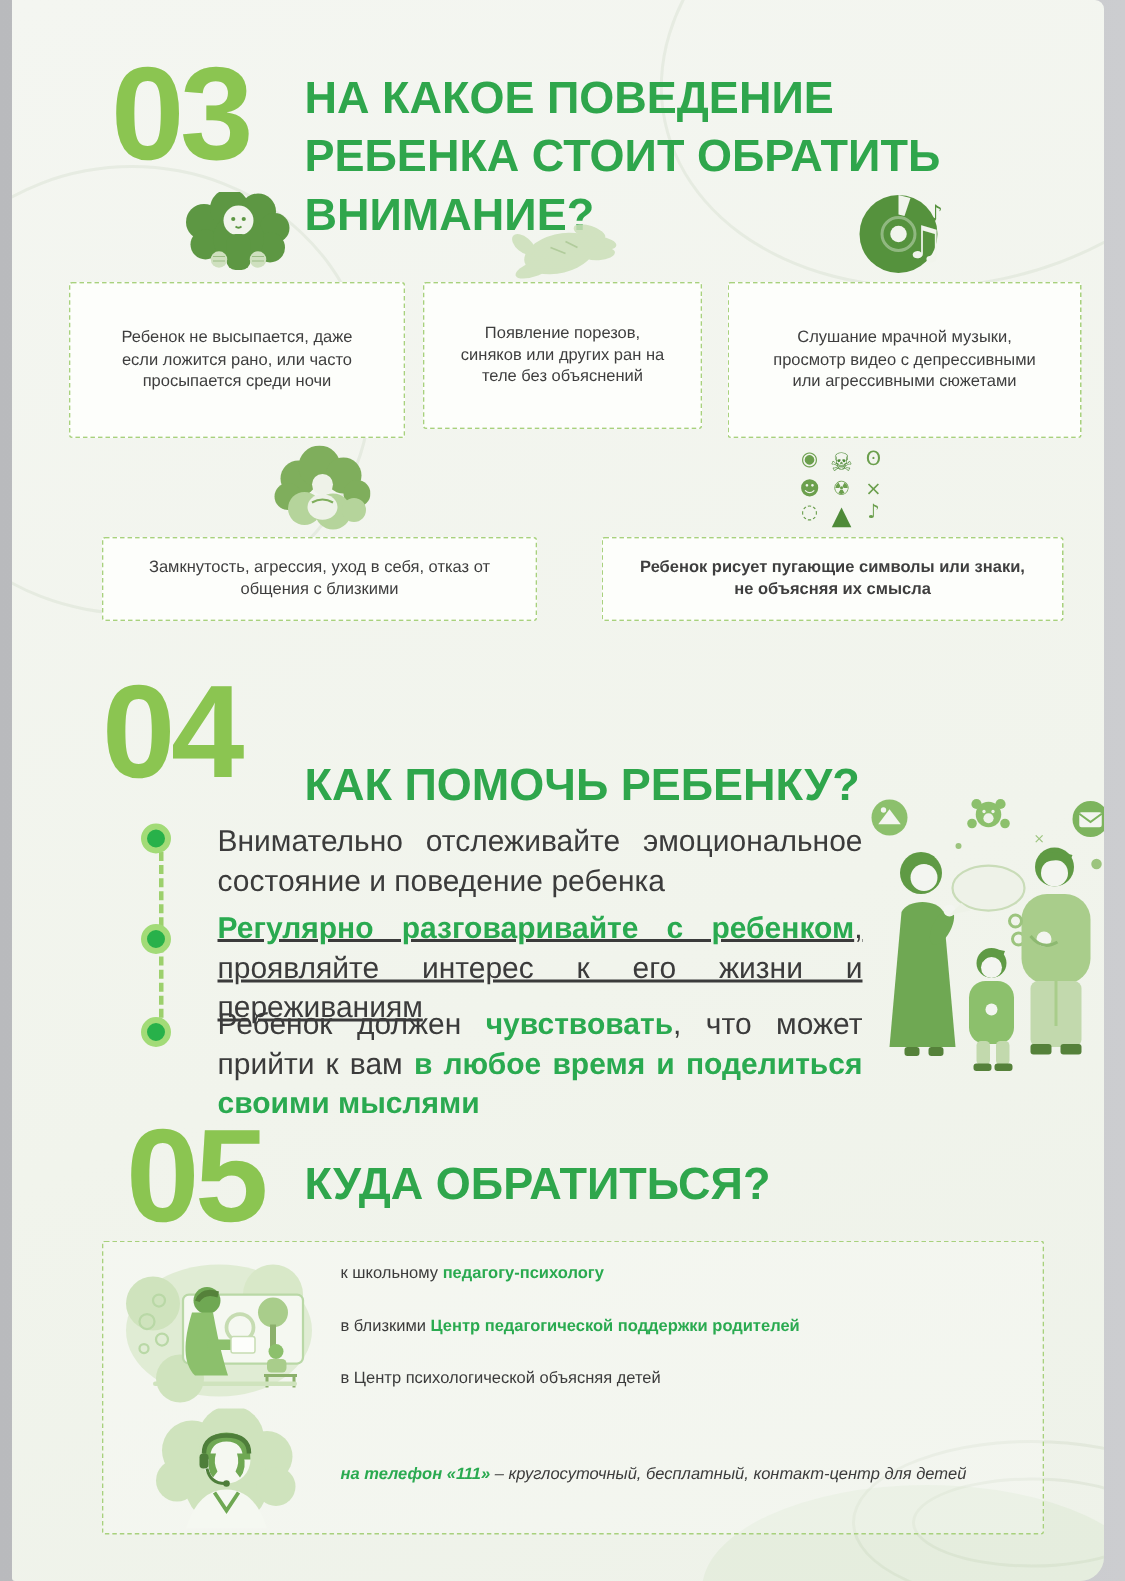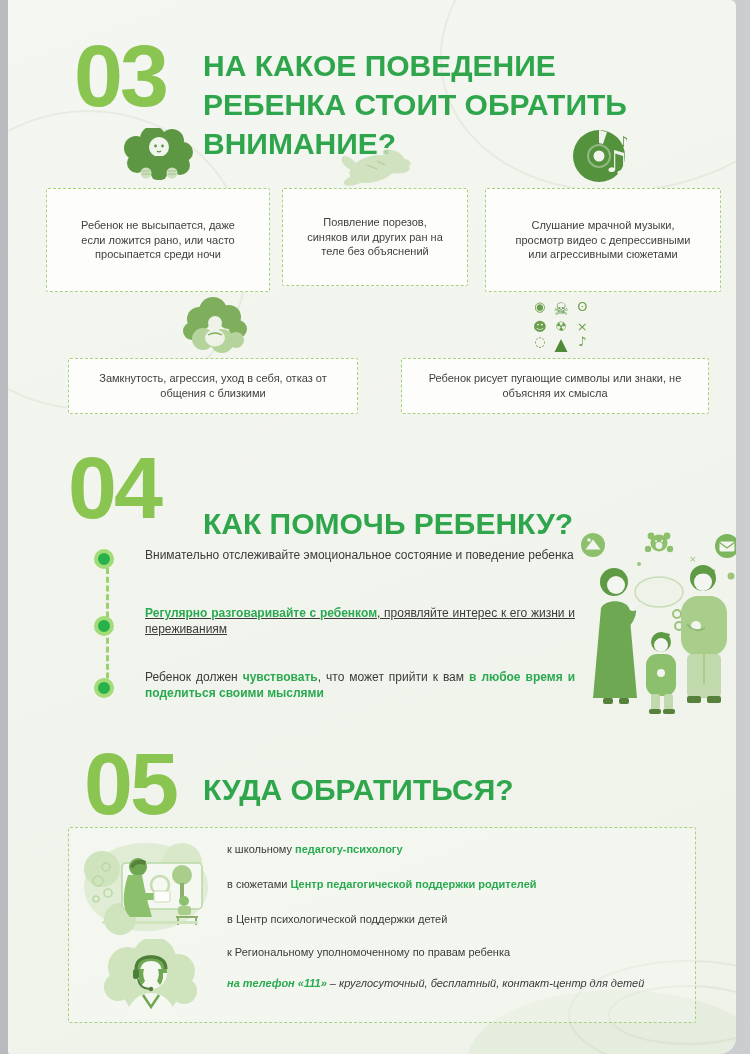--- a/index.html
+++ b/index.html
@@ -39,21 +39,21 @@
   .glyph-grid { display:grid; grid-template-columns:repeat(3,1fr); gap:1px 6px; text-align:center; }
   .glyph-grid span { font-size:13px; color:#6b9f4d; line-height:1.1; font-family:"DejaVu Sans",sans-serif; }
   .glyph-grid span.big { font-size:17px; color:#4e8a38; }
 
   
   .tl-line { position:absolute; left:98px; top:568px; height:128px; border-left:3px dashed #9cd06c; }
   .tl-dot  {
     position:absolute; left:86px; width:20px; height:20px; border-radius:50%;
     background:#28b14a; border:4px solid #a2db77;
   }
-  .bullet { position:absolute; left:137px; width:430px; font-size:12px; color:#3b3b3b; line-height:1.33; }
+  .bullet { position:absolute; left:137px; width:430px; font-size:20px; color:#3b3b3b; line-height:1.33; }
   .bullet.justify { text-align:justify; }
   .g { color:#2aaa50; font-weight:700; }
 
   
   .contact-box {
     position:absolute; left:60px; top:827px; width:628px; height:196px;
     border:1.5px dashed #a8d17d; border-radius:2px; background:rgba(255,255,255,0.25);
   }
   .contact-line { position:absolute; left:158px; width:458px; font-size:11px; color:#3b3b3b; line-height:1.3; }
   .contact-line.justify { text-align:justify;font-style:italic; }
@@ -157,21 +157,21 @@
       <span>×</span>
       <span>◌</span>
       <span class="big">▲</span>
       <span>♪</span>
     </div>
   </div>
 
   <div class="sign-box" style="left:60px; top:358px; width:290px; height:56px;">
     <span>Замкнутость, агрессия, уход в себя, отказ от общения с близкими</span>
   </div>
-  <div class="sign-box" style="left:393px; top:358px; width:308px; height:56px;">
+  <div class="sign-box" style="left:393px; top:358px; width:308px; height:56px;font-weight:bold;">
     <span>Ребенок рисует пугающие символы или знаки, не объясняя их смысла</span>
   </div>
 
   <div class="section-number" style="left:60px; top:444px;">04</div>
   <div class="section-title" style="left:195px; top:504px; width:430px;">КАК ПОМОЧЬ РЕБЕНКУ?</div>
 
   <div class="tl-line"></div>
   <div class="tl-dot" style="top:549px;"></div>
   <div class="tl-dot" style="top:616px;"></div>
   <div class="tl-dot" style="top:678px;"></div>
@@ -299,26 +299,23 @@
         <rect x="37" y="30" width="6" height="10" rx="2.5" fill="#4e7e3a"></rect>
         <path d="M42 40 Q44 50 54 50" fill="none" stroke="#4e7e3a" stroke-width="2"></path>
         <circle cx="55" cy="50" r="2.2" fill="#4e7e3a"></circle>
       </svg>
     </div>
 
     <div class="contact-line" style="top:14px;">
       <span>к школьному </span><span class="g">педагогу-психологу</span>
     </div>
     <div class="contact-line" style="top:49px;">
-      <span>в сюжетами </span><span class="g">Центр педагогической поддержки родителей</span>
+      <span>в близкими </span><span class="g">Центр педагогической поддержки родителей</span>
     </div>
     <div class="contact-line" style="top:84px;">
-      <span>в Центр психологической поддержки детей</span>
-    </div>
-    <div class="contact-line" style="top:117px;">
-      <span>к Региональному уполномоченному по правам ребенка</span>
+      <span>в Центр психологической объясняя детей</span>
     </div>
     <div class="contact-line justify" style="top:148px; width:452px;">
       <span class="g">на телефон «111»</span><span> – круглосуточный, бесплатный, контакт-центр для детей</span>
     </div>
   </div>
 
 </div>
 
 </body></html>

